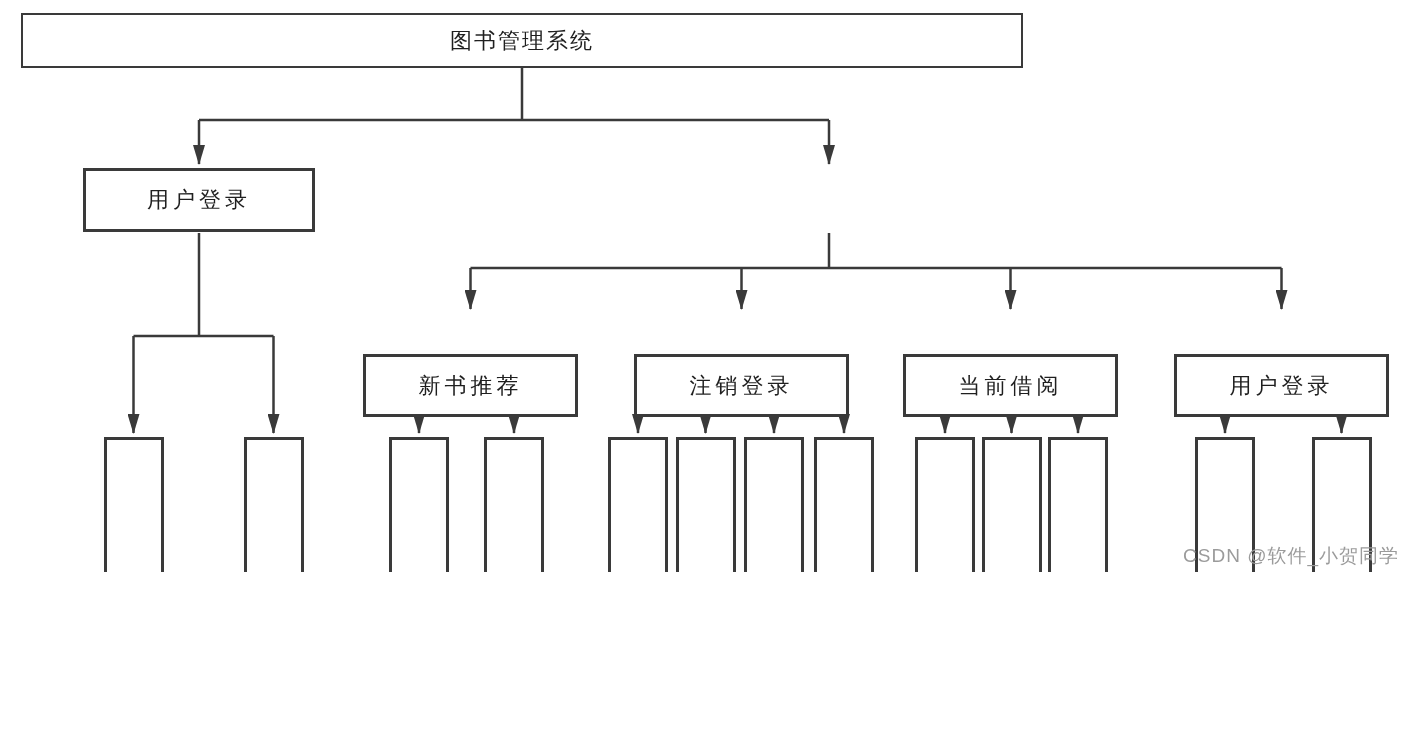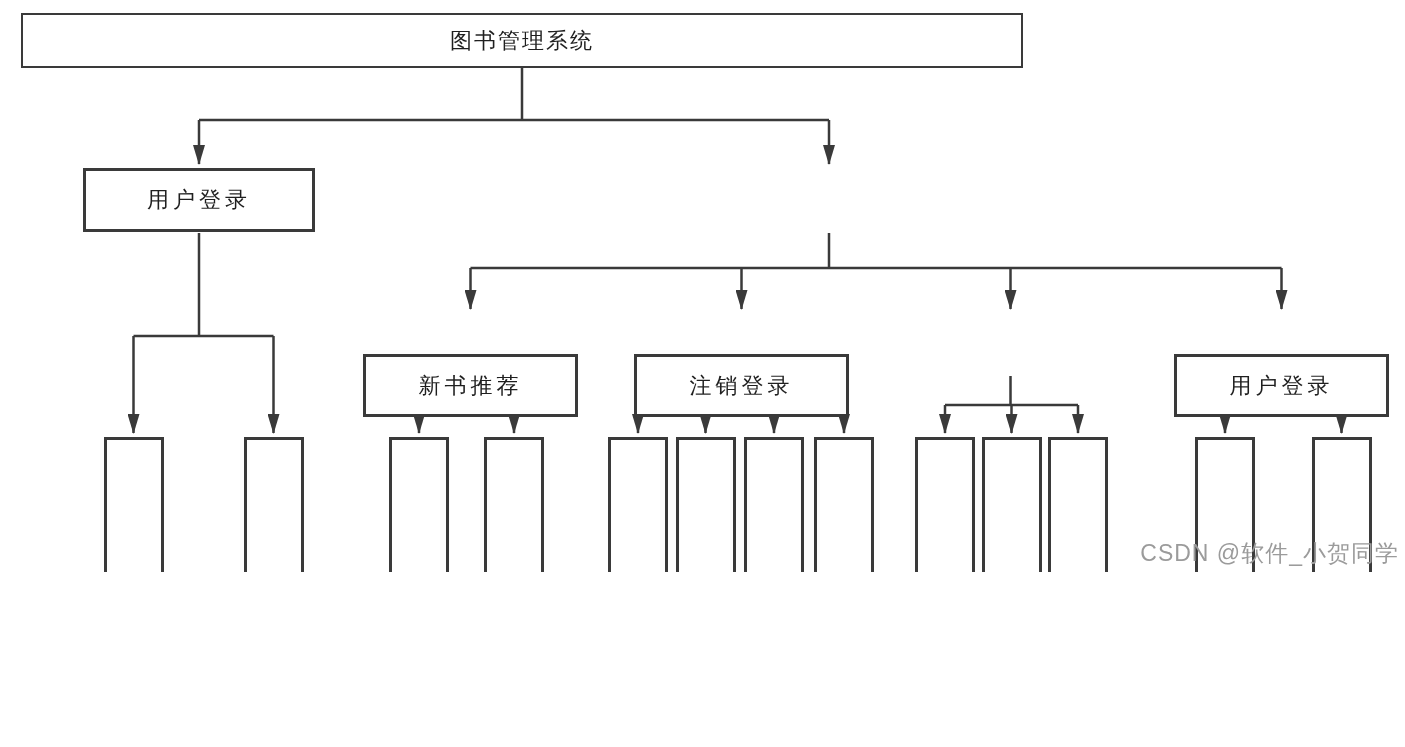--- a/index.html
+++ b/index.html
@@ -46,21 +46,21 @@
     text-orientation: mixed;
     font-size: 22px;
     letter-spacing: 7px;
     line-height: 1;
     white-space: nowrap;
   }
   .watermark {
     position: absolute;
     right: 6px;
     bottom: 3px;
-    font-size: 23px;
+    font-size: 19px;
     color: #9b9b9b;
     letter-spacing: 1px;
     white-space: nowrap;
   }
   .cline { stroke: #3a3a3a; stroke-width: 2.5; fill: none; }
 </style>
 </head>
 <body>
 
 <div id="stage">
@@ -118,20 +118,23 @@
   <div class="node l2-box" style="left:83px">
     <span class="hlabel">用户登录</span>
   </div>
 
   <div class="node l3-box" style="left:363px">
     <span class="hlabel">新书推荐</span>
   </div>
   <div class="node l3-box" style="left:634px">
     <span class="hlabel">注销登录</span>
   </div>
+  <div class="node l3-box" style="left:903px">
+    <span class="hlabel">当前借阅</span>
+  </div>
   <div class="node l3-box" style="left:1174px">
     <span class="hlabel">用户登录</span>
   </div>
 
   <div class="node leaf" style="left:104px">
     <span class="vtext">用户登录</span>
   </div>
   <div class="node leaf" style="left:244px">
     <span class="vtext">注销登录</span>
   </div>

